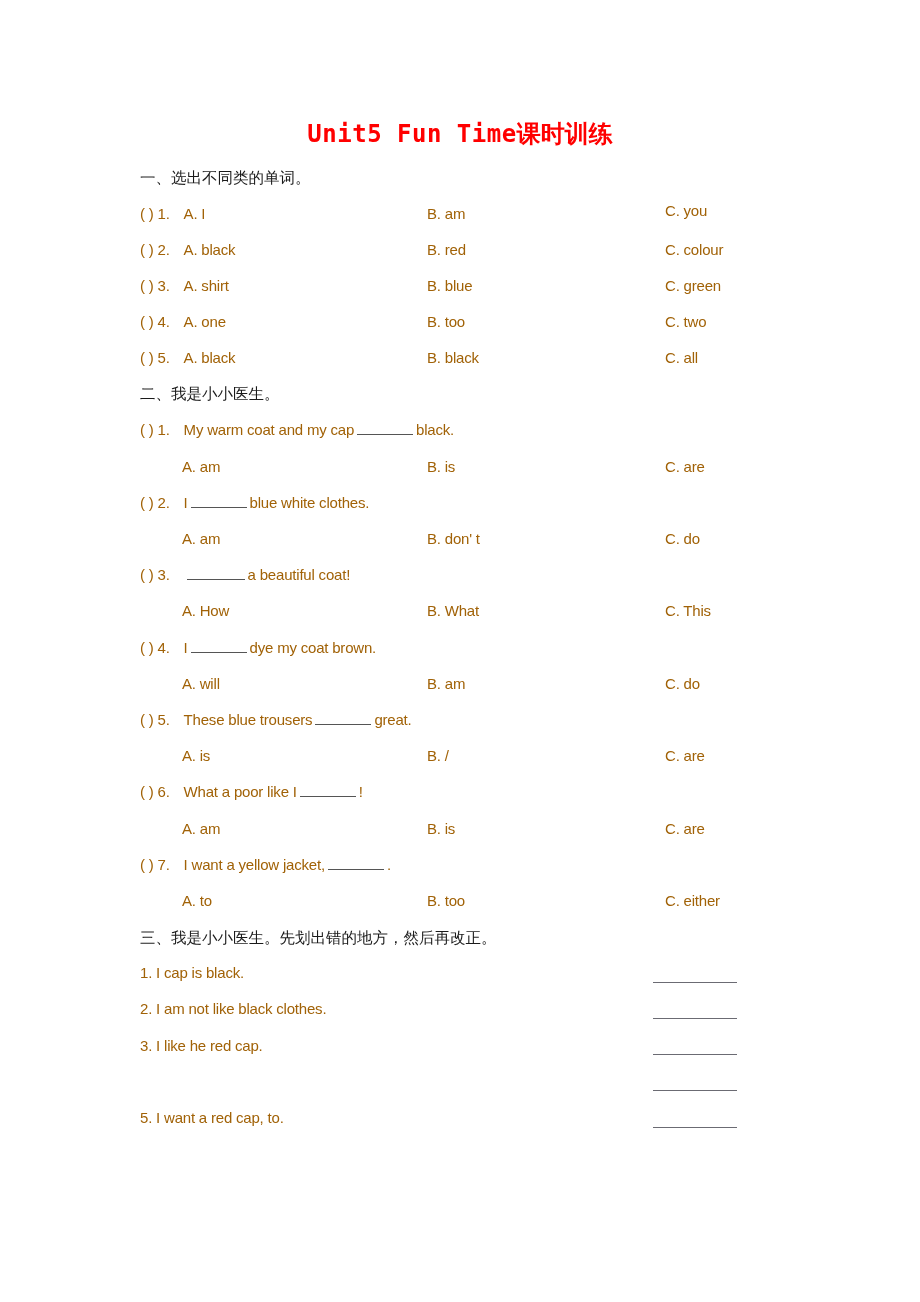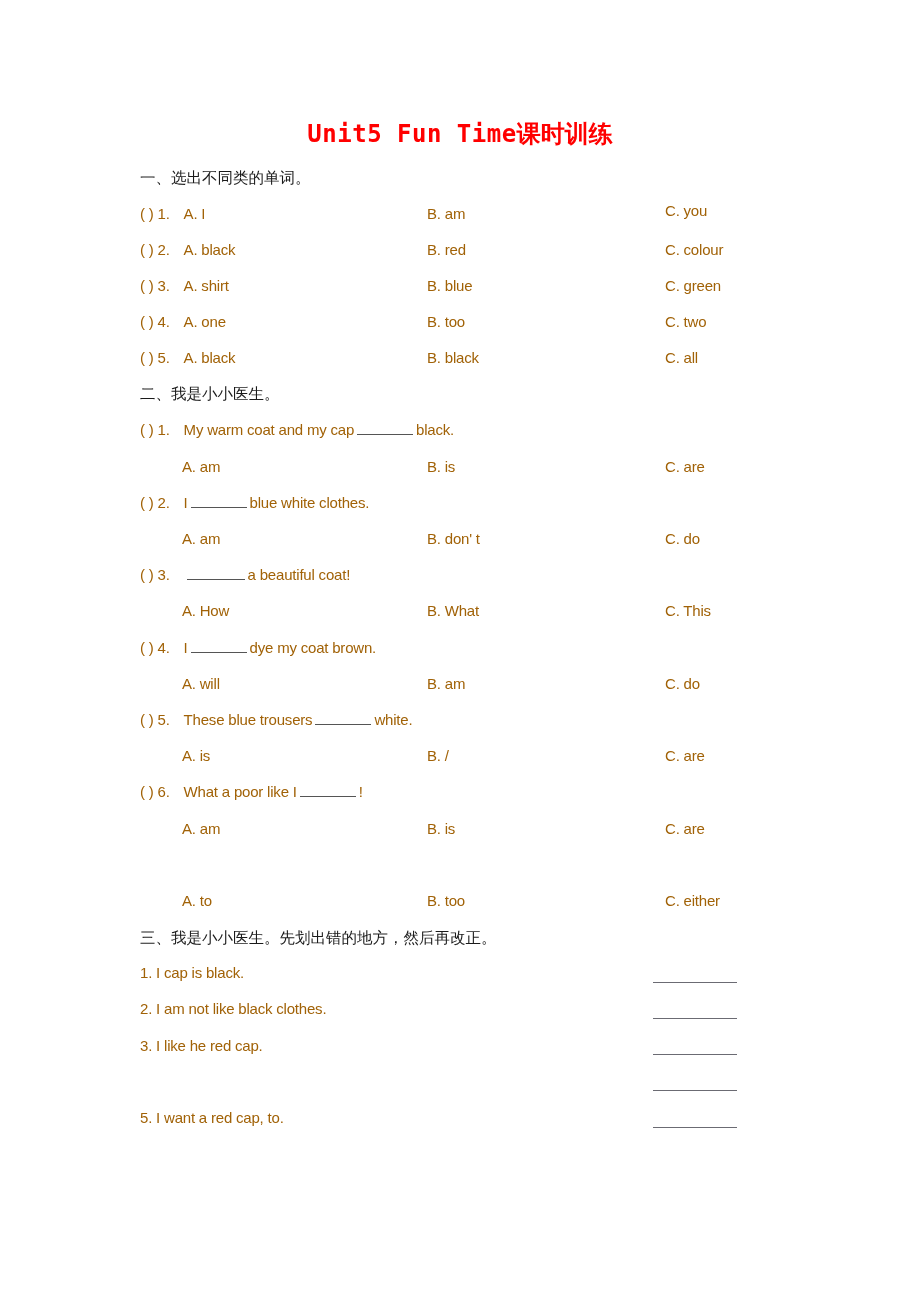--- a/index.html
+++ b/index.html
@@ -162,34 +162,38 @@
   <div class="qline col-a" style="top:639px;">
     <span>(  ) 4.</span>
     <span style="margin-left:10px;">I</span><span class="blank w1"></span><span>dye my coat brown.</span>
   </div>
   <div class="qline col-a-ind" style="top:675px;">A.  will</div>
   <div class="qline col-b" style="top:675px;">B.  am</div>
   <div class="qline col-c" style="top:675px;">C.  do</div>
 
   <div class="qline col-a" style="top:711px;">
     <span>(  ) 5.</span>
-    <span style="margin-left:10px;">These blue trousers</span><span class="blank w1"></span><span>white.</span>
+    <span style="margin-left:10px;">These blue trousers</span><span class="blank w1"></span><span>great.</span>
   </div>
   <div class="qline col-a-ind" style="top:747px;">A.  is</div>
   <div class="qline col-b" style="top:747px;">B.  /</div>
   <div class="qline col-c" style="top:747px;">C.  are</div>
 
   <div class="qline col-a" style="top:783px;">
     <span>(  ) 6.</span>
     <span style="margin-left:10px;">What a poor like I</span><span class="blank w1"></span><span>!</span>
   </div>
   <div class="qline col-a-ind" style="top:820px;">A.  am</div>
   <div class="qline col-b" style="top:820px;">B.  is</div>
   <div class="qline col-c" style="top:820px;">C.  are</div>
 
+  <div class="qline col-a" style="top:856px;">
+    <span>(  ) 7.</span>
+    <span style="margin-left:10px;">I want a yellow jacket,</span><span class="blank w1"></span><span>.</span>
+  </div>
   <div class="qline col-a-ind" style="top:892px;">A.  to</div>
   <div class="qline col-b" style="top:892px;">B.  too</div>
   <div class="qline col-c" style="top:892px;">C.  either</div>
 
   <div class="section-head" style="top:928px;">三、我是小小医生。先划出错的地方，然后再改正。</div>
 
   <div class="qline col-a" style="top:964px;">1.  I cap is black.</div>
   <div class="ans-rule" style="top:982px;"></div>
 
   <div class="qline col-a" style="top:1000px;">2.  I am not like black clothes.</div>

